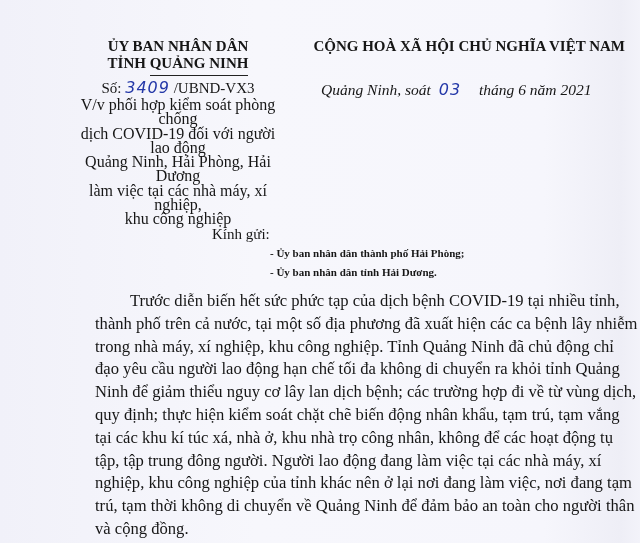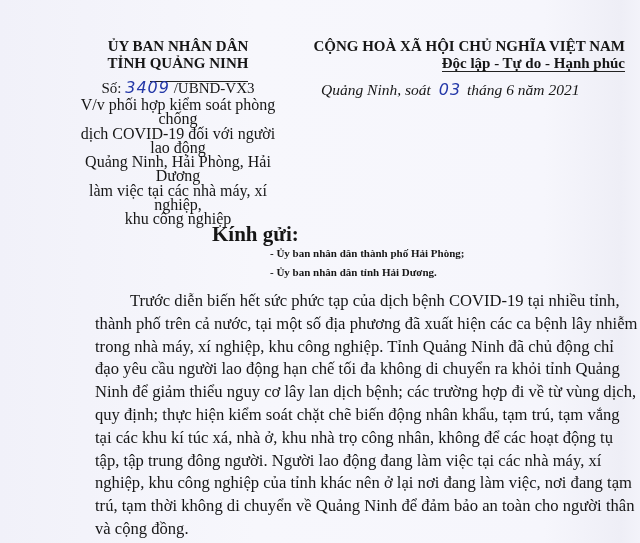--- a/index.html
+++ b/index.html
@@ -29,21 +29,21 @@
     left: 78px; width: 200px;
     top: 38px;
     text-align: center;
     font-weight: bold;
     font-size: 15px;
     line-height: 17px;
     letter-spacing: 0px;
   }
   .left-head .underline {
     border-bottom: 1px solid #222;
-    padding-bottom: 10px;
+    padding-bottom: 4px;
   }
   .so-line {
     position: absolute;
     left: 78px; width: 200px;
     top: 79px;
     text-align: center;
     font-size: 15px;
     line-height: 18px;
   }
   .handwritten {
@@ -81,27 +81,27 @@
     position: absolute;
     left: 321px;
     top: 81px;
     font-style: italic;
     font-size: 15.5px;
     line-height: 18px;
   }
   .date-line .handwritten {
     font-style: italic;
     font-size: 16px;
-    margin: 0 2px 0 8px;
+    margin: 0 14px 0 8px;
   }
 
   
   .kinh-gui {
     left: 212px; top: 224px;
-    font-size: 21px; line-height: 20px; font-weight: bold;
+    font-size: 15px; line-height: 20px;
   }
   .recipient {
     left: 270px;
     font-size: 11px; line-height: 20px; font-weight: bold;
   }
 
   
   .body-text {
     position: absolute;
     left: 95px;
@@ -139,21 +139,20 @@
   <div class="subject">
     <div>V/v phối hợp kiểm soát  phòng chống</div>
     <div>dịch COVID-19 đối với người lao động</div>
     <div>Quảng Ninh, Hải Phòng, Hải Dương</div>
     <div>làm việc tại các nhà máy, xí nghiệp,</div>
     <div>khu công nghiệp</div>
   </div>
 
   <div class="right-head">
     <div>CỘNG HOÀ XÃ HỘI CHỦ NGHĨA VIỆT NAM</div>
-    <div><span class="motto">Độc lập - Tự do - Hạnh phúc</span></div>
   </div>
 
   <div class="date-line">
     <span>Quảng Ninh, soát</span><span class="handwritten">03</span> <span>tháng 6 năm 2021</span>
   </div>
 
   <div class="abs kinh-gui">Kính gửi:</div>
   <div class="abs recipient" style="top:243px;">- Ủy ban nhân dân thành phố Hải Phòng;</div>
   <div class="abs recipient" style="top:262px;">- Ủy ban nhân dân tỉnh Hải Dương.</div>
 

